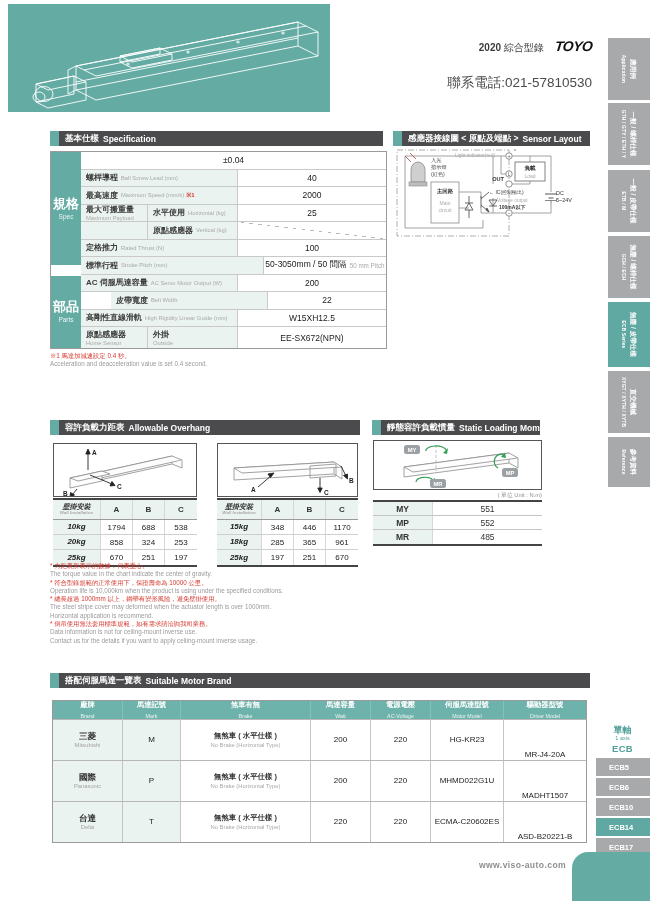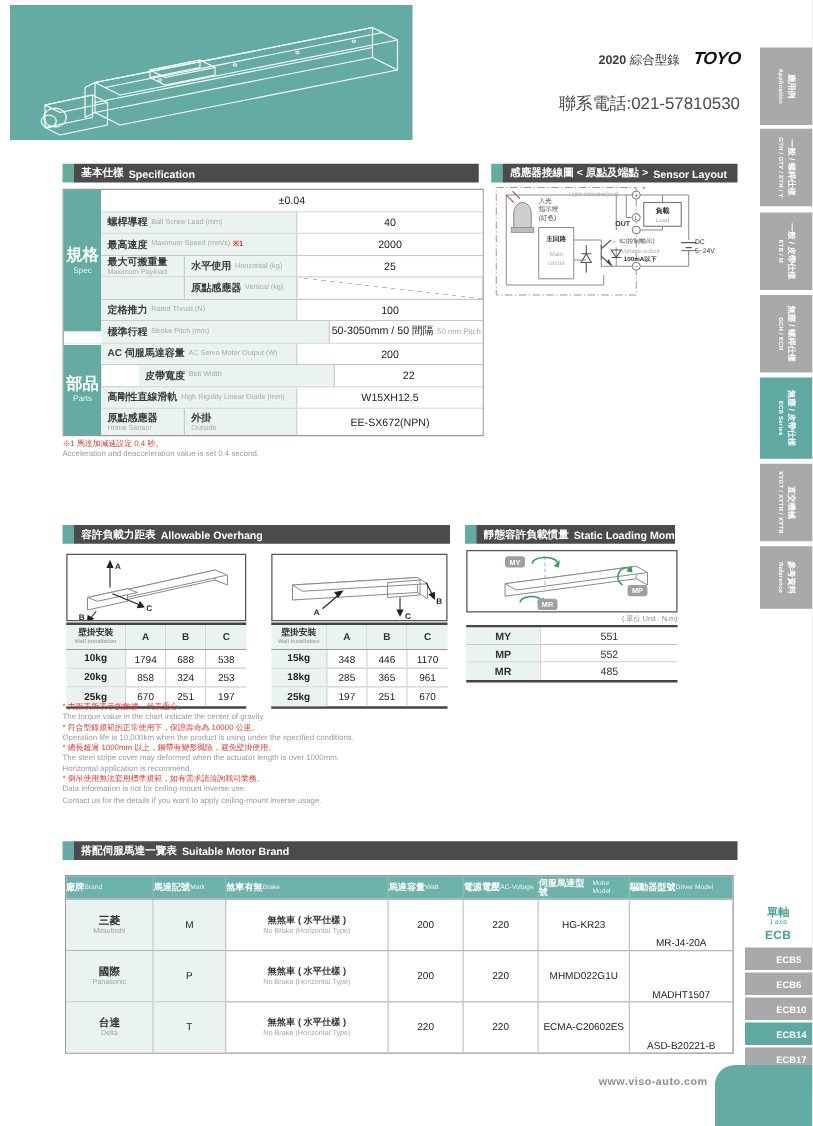--- a/index.html
+++ b/index.html
@@ -42,37 +42,37 @@
   .fnote-gray{font-size:6.3px;color:#9b9b9b;line-height:8.3px;white-space:nowrap;}
   
   .diagbox{background:#fff;border:1px solid #555;box-sizing:border-box;}
   
   .otable{position:absolute;border-top:2px solid #444;border-bottom:2px solid #444;box-sizing:border-box;}
   .orow{display:flex;border-bottom:1px solid #cfcfcf;box-sizing:border-box;}
   .orow:last-child{border-bottom:none;}
   .ohead{height:20px;border-bottom:1px solid #9a9a9a;}
   .oc{display:flex;align-items:center;justify-content:center;box-sizing:border-box;border-right:1px solid #d6d6d6;}
   .oc:last-child{border-right:none;}
-  .oc.first{background:#eaf3ef;flex-direction:column;line-height:1;}
+  .oc.first{background:#eaf3ef;flex-direction:column;line-height:1;font-style:italic;}
   .ohead .oc{background:#eaf3ef;font-weight:bold;font-size:8px;color:#333;}
   .oc .wzh{font-size:7px;font-weight:bold;color:#333;}
   .oc .wen{font-size:4.4px;color:#a9a9a9;margin-top:1px;}
   .odata{height:15px;font-size:8px;color:#222;}
   .odata .oc.first{font-weight:bold;}
   
   #mtable{left:373px;top:500px;width:169px;border-top:2px solid #444;border-bottom:2px solid #444;box-sizing:border-box;}
   .mrow{display:flex;height:14px;border-bottom:1px solid #c5c5c5;box-sizing:border-box;}
   .mrow:last-child{border-bottom:none;}
   .mrow .mk{width:60px;background:#eaf3ef;font-weight:bold;font-size:8.5px;display:flex;align-items:center;justify-content:center;border-right:1px solid #d6d6d6;box-sizing:border-box;}
   .mrow .mv{flex:1;display:flex;align-items:center;justify-content:center;font-size:8.5px;background:#fff;}
   #unit-note{left:440px;top:491px;width:102px;text-align:right;font-size:5.8px;color:#8d8d8d;}
   
   #motor-table{left:52px;top:700px;width:535px;border:1px solid #9a9a9a;box-sizing:border-box;background:#fff;}
   .mh{display:flex;background:#6db2ab;height:18px;}
-  .mh .hc{display:flex;flex-direction:row;align-items:center;justify-content:flex-start;color:#fff;line-height:1;border-right:1px solid #85c0ba;box-sizing:border-box;}
+  .mh .hc{display:flex;flex-direction:column;align-items:center;justify-content:space-between;color:#fff;line-height:1;border-right:1px solid #85c0ba;box-sizing:border-box;}
   .mh .hc:last-child{border-right:none;}
   .mh .hzh{font-size:7.3px;font-weight:bold;}
   .mh .hen{font-size:5.3px;color:rgba(255,255,255,.88);margin-top:1.5px;}
   .mr{display:flex;height:40px;border-top:1px solid #b7b7b7;}
   .mc{display:flex;flex-direction:column;align-items:center;justify-content:center;border-right:1px solid #c4c4c4;box-sizing:border-box;line-height:1.25;}
   .mc:last-child{border-right:none;}
   .c-brand,.c-mark{background:#eaf3ef;}
   .bzh{font-size:8.5px;font-weight:bold;color:#333;}
   .ben{font-size:5.8px;color:#a3a3a3;margin-top:1px;}
   .mono{font-size:8px;color:#222;}
@@ -86,21 +86,21 @@
   .vwrap{position:absolute;left:0;top:0;height:42px;transform-origin:0 0;transform:rotate(90deg) translateY(-100%);
          display:flex;flex-direction:column;align-items:center;justify-content:center;gap:2px;color:#fff;}
   .vwrap .tzh{font-size:6.6px;font-weight:bold;white-space:nowrap;}
   .vwrap .ten{font-size:4.8px;font-weight:bold;white-space:nowrap;letter-spacing:.2px;}
   
   #series-label{left:595px;top:726px;width:55px;text-align:center;color:#4f9f98;line-height:1;}
   #series-label .g1{font-size:9px;font-weight:bold;}
   #series-label .g2{font-size:5.5px;margin-top:1px;}
   #series-label .g3{font-size:9.5px;font-weight:bold;margin-top:2px;letter-spacing:.3px;}
   .etab{position:absolute;left:596px;width:54px;height:18px;background:#a8a9ab;color:#fff;
-        font-size:7.5px;font-weight:bold;display:flex;align-items:center;padding-left:25px;box-sizing:border-box;}
+        font-size:7.5px;font-weight:bold;display:flex;align-items:center;padding-left:13px;box-sizing:border-box;}
   .etab.active{background:#5fa9a2;}
   
   #footer-url{left:450px;top:860px;width:145px;text-align:center;font-size:8.6px;font-weight:bold;color:#8f8f8f;letter-spacing:.4px;}
   #corner{left:572px;top:852px;width:78px;height:49px;background:#64aba4;border-top-left-radius:16px;}
   svg{display:block;}
   svg text{font-family:"Liberation Sans",sans-serif;}
 </style>
 </head>
 <body>
 

